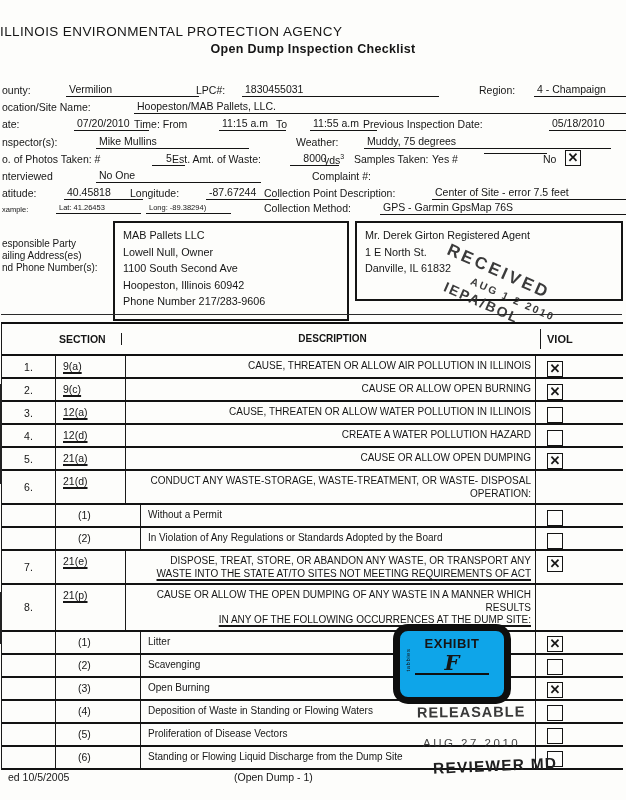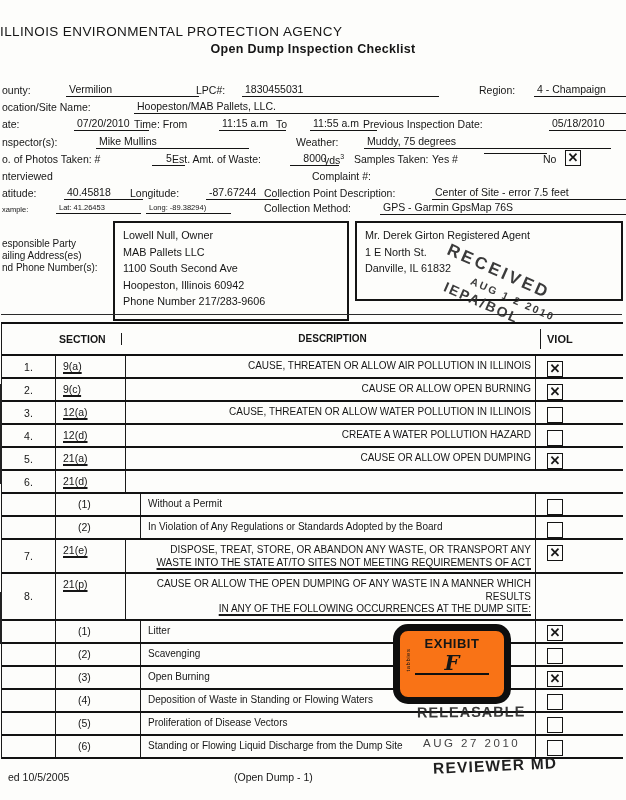--- a/index.html
+++ b/index.html
@@ -47,21 +47,21 @@
   .c-desc .d2{display:block;}
   .c-desc .d2.und{text-decoration:underline;text-decoration-thickness:1.5px;text-underline-offset:2px;}
   .c-viol{width:76px;padding:3px 0 0 11px;flex:none;}
   .thead .c-viol{padding:0 0 0 6px;font-weight:bold;}
   
   .stamp-received{position:absolute;left:452px;top:240px;transform:rotate(24deg);
       transform-origin:left top;color:#2b2b2b;font-weight:bold;opacity:.92;}
   .stamp-received .r1{font-size:17px;letter-spacing:3px;}
   .stamp-received .r2{font-size:10.5px;letter-spacing:2px;margin:3px 0 0 34px;}
   .stamp-received .r3{font-size:14px;letter-spacing:2px;margin:2px 0 0 12px;}
-  .exhibit{position:absolute;left:393px;top:624px;width:104px;height:66px;background:#f97316;
+  .exhibit{position:absolute;left:393px;top:624px;width:104px;height:66px;background:#0ea5e9;
       border:7px solid #0e0e0e;border-radius:15px;text-align:center;}
   .ex-title{font-weight:bold;font-size:13px;letter-spacing:.5px;margin-top:5px;}
   .ex-side{position:absolute;left:-3px;top:26px;font-size:6px;transform:rotate(-90deg);letter-spacing:.5px;}
   .ex-letter{font-family:"DejaVu Serif",serif;font-style:italic;font-weight:bold;font-size:21px;
       line-height:20px;margin-top:2px;}
   .ex-line{width:72%;margin:0 auto;border-bottom:2px solid #101010;}
   .stamp-releasable{position:absolute;left:417px;top:704px;font-weight:bold;font-size:14.5px;
       letter-spacing:1px;color:#232323;transform:rotate(-.6deg);opacity:.9;}
   .stamp-date2{position:absolute;left:423px;top:737px;font-size:11.5px;letter-spacing:2.5px;
       color:#2e2e2e;opacity:.9;}
@@ -109,42 +109,43 @@
   <span class="lb" style="left:172px;top:153px">Est. Amt. of Waste:</span>
   <span class="fv ctr" style="left:274px;top:152px;width:44px">8000</span>
   <span class="lb" style="left:324px;top:153px"><span>yds</span><sup>3</sup></span>
   <span class="lb" style="left:354px;top:153px">Samples Taken:</span>
   <span class="lb" style="left:432px;top:153px">Yes #</span>
   <span class="fv" style="left:468px;top:152px;width:58px"></span>
   <span class="lb" style="left:543px;top:153px">No</span>
   <span class="cb abs checked" style="left:565px;top:150px"></span>
 
   <span class="lb" style="left:2px;top:170px">nterviewed</span>
+  <span class="fv" style="left:80px;top:169px;width:160px">No One</span>
   <span class="lb" style="left:312px;top:170px">Complaint #:</span>
 
   <span class="lb" style="left:2px;top:187px">atitude:</span>
   <span class="fv" style="left:48px;top:186px;width:74px">40.45818</span>
   <span class="lb" style="left:130px;top:187px">Longitude:</span>
   <span class="fv" style="left:190px;top:186px;width:68px">-87.67244</span>
   <span class="lb" style="left:264px;top:187px">Collection Point Description:</span>
   <span class="fv" style="left:416px;top:186px;width:200px">Center of Site - error 7.5 feet</span>
 
   <span class="lb sm" style="left:2px;top:205px">xample:</span>
   <span class="fv sm" style="left:40px;top:203px;width:80px">Lat: 41.26453</span>
   <span class="fv sm" style="left:130px;top:203px;width:80px">Long: -89.38294)</span>
   <span class="lb" style="left:264px;top:202px">Collection Method:</span>
   <span class="fv" style="left:364px;top:201px;width:252px">GPS - Garmin GpsMap 76S</span>
 
   <span class="lb" style="left:2px;top:238px;font-size:10px">esponsible Party</span>
   <span class="lb" style="left:2px;top:250px;font-size:10px">ailing Address(es)</span>
   <span class="lb" style="left:2px;top:262px;font-size:10px">nd Phone Number(s):</span>
 
   <div class="abox" style="left:113px;top:221px;width:216px;height:88px">
+    <div>MAB Pallets LLC</div>
     <div>Lowell Null, Owner</div>
-    <div>MAB Pallets LLC</div>
     <div>1100 South Second Ave</div>
     <div>Hoopeston, Illinois 60942</div>
     <div>Phone Number 217/283-9606</div>
   </div>
 
   <div class="abox" style="left:355px;top:221px;width:248px;height:68px">
     <div>Mr. Derek Girton  Registered Agent</div>
     <div>1 E North St.</div>
     <div>Danville, IL 61832</div>
   </div>
@@ -191,20 +192,21 @@
         </div>
         <div class="trow">
           <div class="c-num">5.</div>
           <div class="c-sec u">21(a)</div>
           <div class="c-desc bold"><span>CAUSE OR ALLOW OPEN DUMPING</span></div>
           <div class="c-viol"><span class="cb checked"></span></div>
         </div>
         <div class="trow">
           <div class="c-num">6.</div>
           <div class="c-sec u">21(d)</div>
+          <div class="c-desc bold"><span>CONDUCT ANY WASTE-STORAGE, WASTE-TREATMENT, OR WASTE- DISPOSAL</span><span class="d2">OPERATION:</span></div>
           <div class="c-viol"></div>
         </div>
         <div class="trow sub">
           <div class="c-num"></div>
           <div class="c-sec">(1)</div>
           <div class="c-desc"><span>Without a Permit</span></div>
           <div class="c-viol"><span class="cb"></span></div>
         </div>
         <div class="trow sub">
           <div class="c-num"></div>

